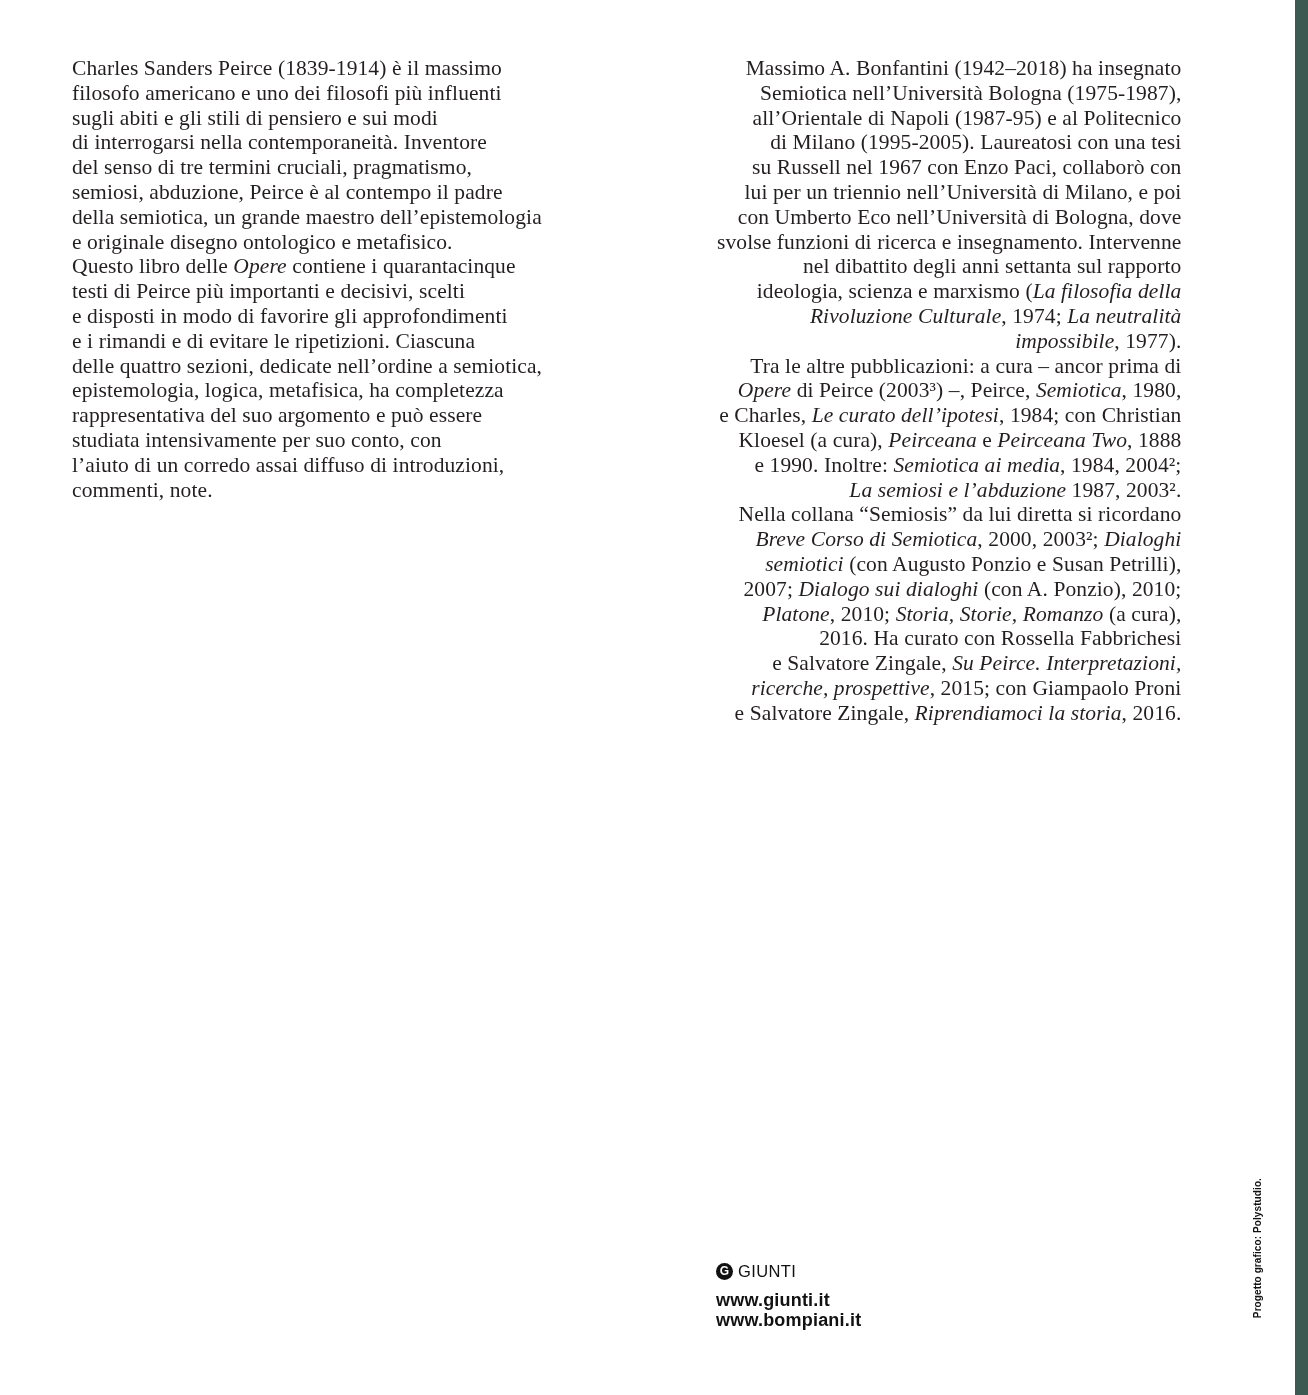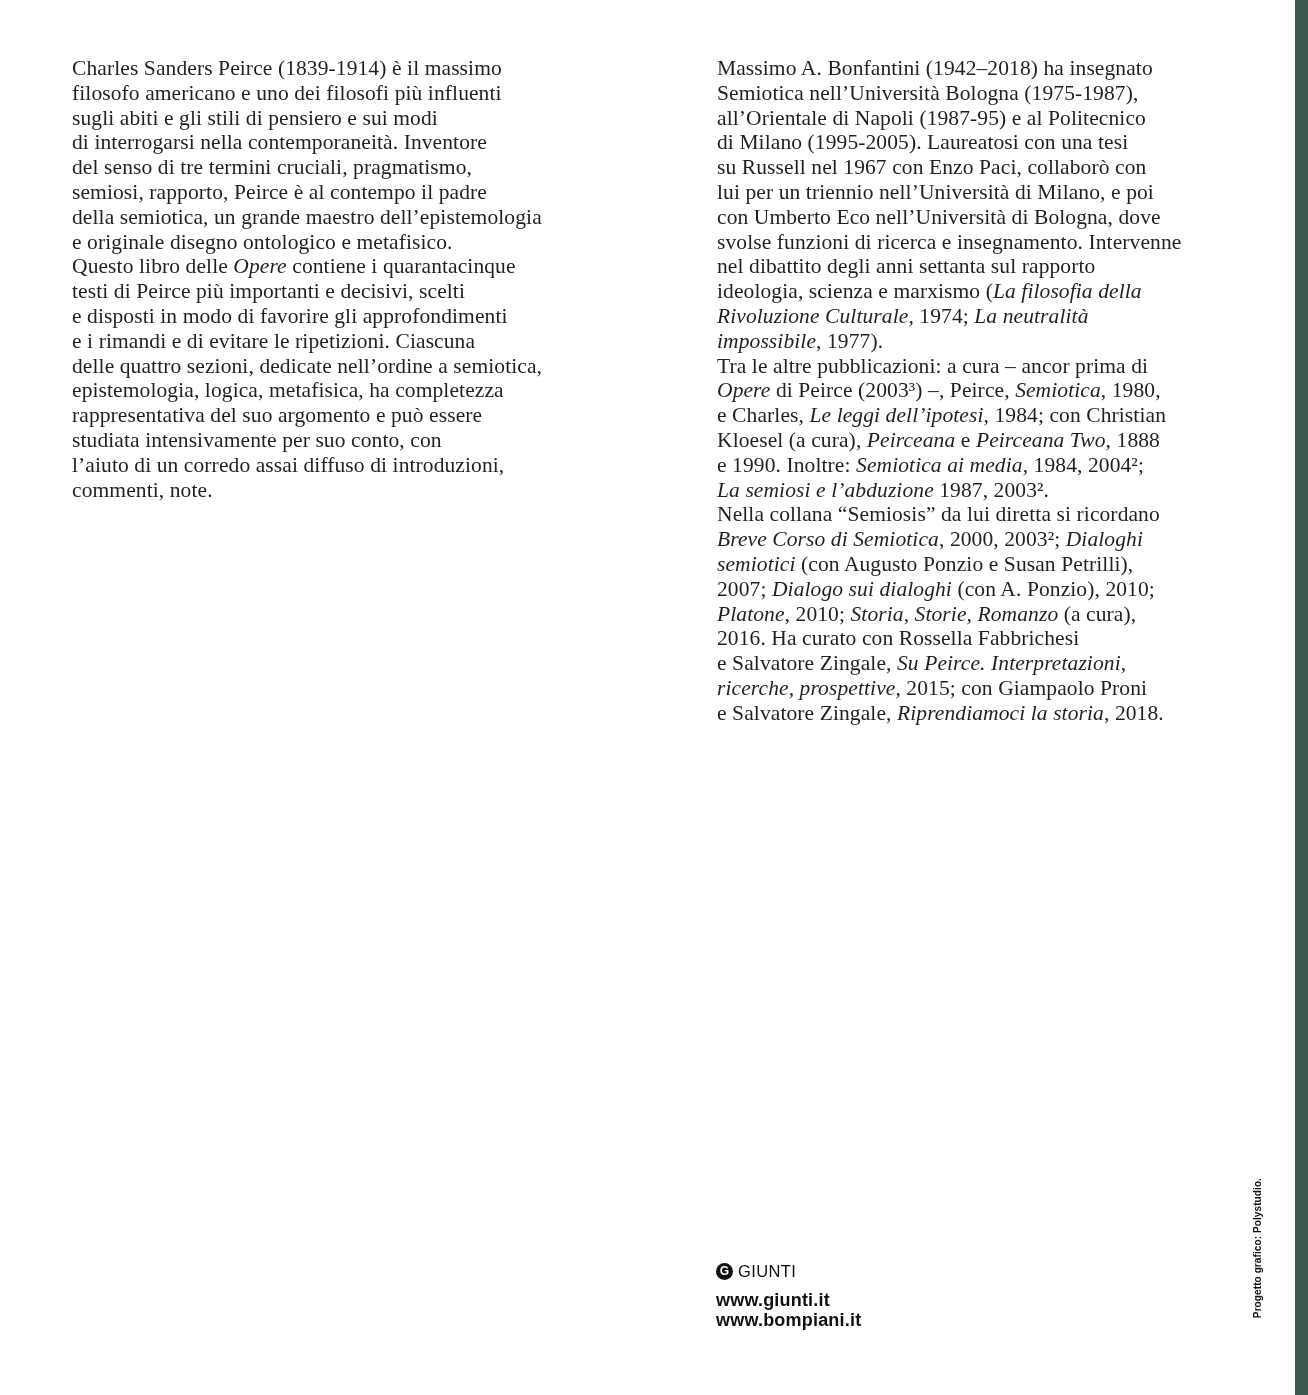--- a/index.html
+++ b/index.html
@@ -15,21 +15,21 @@
 
   .col {
     position: absolute;
     top: 56px;
     font-size: 21.5px;
     line-height: 24.8px;
     letter-spacing: 0.1px;
   }
   .col .line { white-space: nowrap; }
   .col-left  { left: 72px; }
-  .col-right { left: 717px; }
+  .col-right { left: 717px; text-align: right; }
   em { }
 
   .stripe {
     position: absolute;
     top: 0; right: 0;
     width: 13px; height: 100%;
     background: #3c5952;
   }
 
   .vertical-credit {
@@ -87,21 +87,21 @@
 <body style="color: rgb(35, 31, 32); background: rgb(255, 255, 255);">
 
 <div class="page">
 
   <div class="col col-left">
       <div class="line"><span>Charles Sanders Peirce (1839-1914) è il massimo</span></div>
       <div class="line"><span>filosofo americano e uno dei filosofi più influenti</span></div>
       <div class="line"><span>sugli abiti e gli stili di pensiero e sui modi</span></div>
       <div class="line"><span>di interrogarsi nella contemporaneità. Inventore</span></div>
       <div class="line"><span>del senso di tre termini cruciali, pragmatismo,</span></div>
-      <div class="line"><span>semiosi, rapporto, Peirce è al contempo il padre</span></div>
+      <div class="line"><span>semiosi, abduzione, Peirce è al contempo il padre</span></div>
       <div class="line"><span>della semiotica, un grande maestro dell’epistemologia</span></div>
       <div class="line"><span>e originale disegno ontologico e metafisico.</span></div>
       <div class="line"><span>Questo libro delle </span><em>Opere</em><span> contiene i quarantacinque</span></div>
       <div class="line"><span>testi di Peirce più importanti e decisivi, scelti</span></div>
       <div class="line"><span>e disposti in modo di favorire gli approfondimenti</span></div>
       <div class="line"><span>e i rimandi e di evitare le ripetizioni. Ciascuna</span></div>
       <div class="line"><span>delle quattro sezioni, dedicate nell’ordine a semiotica,</span></div>
       <div class="line"><span>epistemologia, logica, metafisica, ha completezza</span></div>
       <div class="line"><span>rappresentativa del suo argomento e può essere</span></div>
       <div class="line"><span>studiata intensivamente per suo conto, con</span></div>
@@ -117,33 +117,33 @@
       <div class="line"><span>su Russell nel 1967 con Enzo Paci, collaborò con</span></div>
       <div class="line"><span>lui per un triennio nell’Università di Milano, e poi</span></div>
       <div class="line"><span>con Umberto Eco nell’Università di Bologna, dove</span></div>
       <div class="line"><span>svolse funzioni di ricerca e insegnamento. Intervenne</span></div>
       <div class="line"><span>nel dibattito degli anni settanta sul rapporto</span></div>
       <div class="line"><span>ideologia, scienza e marxismo (</span><em>La filosofia della</em></div>
       <div class="line"><em>Rivoluzione Culturale</em><span>, 1974; </span><em>La neutralità</em></div>
       <div class="line"><em>impossibile</em><span>, 1977).</span></div>
       <div class="line"><span>Tra le altre pubblicazioni: a cura – ancor prima di</span></div>
       <div class="line"><em>Opere</em><span> di Peirce (2003³) –, Peirce, </span><em>Semiotica</em><span>, 1980,</span></div>
-      <div class="line"><span>e Charles, </span><em>Le leggi dell’ipotesi</em><span>, 1984; con Christian</span></div>
+      <div class="line"><span>e Charles, </span><em>Le curato dell’ipotesi</em><span>, 1984; con Christian</span></div>
       <div class="line"><span>Kloesel (a cura), </span><em>Peirceana</em><span> e </span><em>Peirceana Two</em><span>, 1888</span></div>
       <div class="line"><span>e 1990. Inoltre: </span><em>Semiotica ai media</em><span>, 1984, 2004²;</span></div>
       <div class="line"><em>La semiosi e l’abduzione</em><span> 1987, 2003².</span></div>
       <div class="line"><span>Nella collana “Semiosis” da lui diretta si ricordano</span></div>
       <div class="line"><em>Breve Corso di Semiotica</em><span>, 2000, 2003²; </span><em>Dialoghi</em></div>
       <div class="line"><em>semiotici</em><span> (con Augusto Ponzio e Susan Petrilli),</span></div>
       <div class="line"><span>2007; </span><em>Dialogo sui dialoghi</em><span> (con A. Ponzio), 2010;</span></div>
       <div class="line"><em>Platone</em><span>, 2010; </span><em>Storia, Storie, Romanzo</em><span> (a cura),</span></div>
       <div class="line"><span>2016. Ha curato con Rossella Fabbrichesi</span></div>
       <div class="line"><span>e Salvatore Zingale, </span><em>Su Peirce. Interpretazioni,</em></div>
       <div class="line"><em>ricerche, prospettive</em><span>, 2015; con Giampaolo Proni</span></div>
-      <div class="line"><span>e Salvatore Zingale, </span><em>Riprendiamoci la storia</em><span>, 2018.</span></div>
+      <div class="line"><span>e Salvatore Zingale, </span><em>Riprendiamoci la storia</em><span>, 2016.</span></div>
     </div>
 
   <div class="vertical-credit">Progetto grafico: Polystudio.</div>
 
   <div class="footer">
     <div class="logo-row">
       <span class="logo-circle">
         <span class="logo-g">G</span>
       </span>
       <span class="logo-text">GIUNTI</span>

